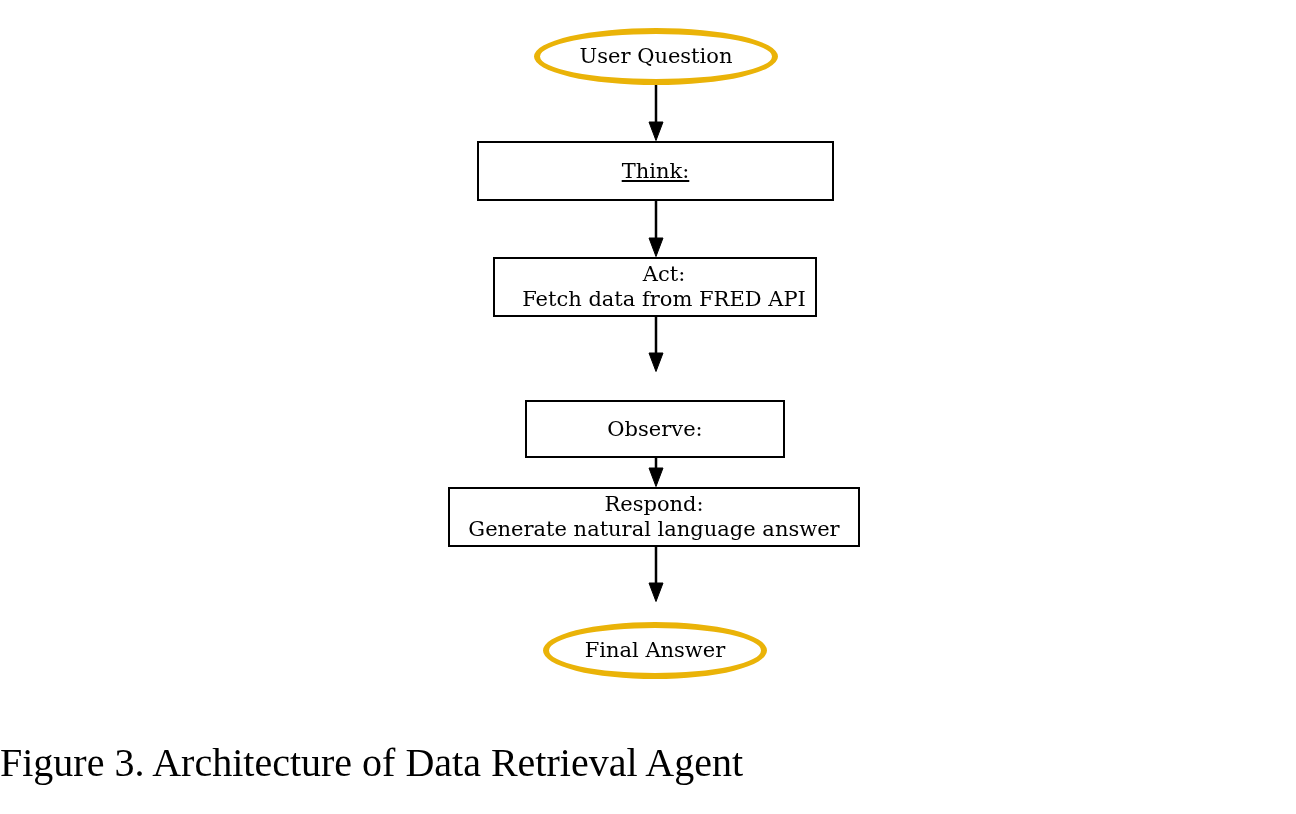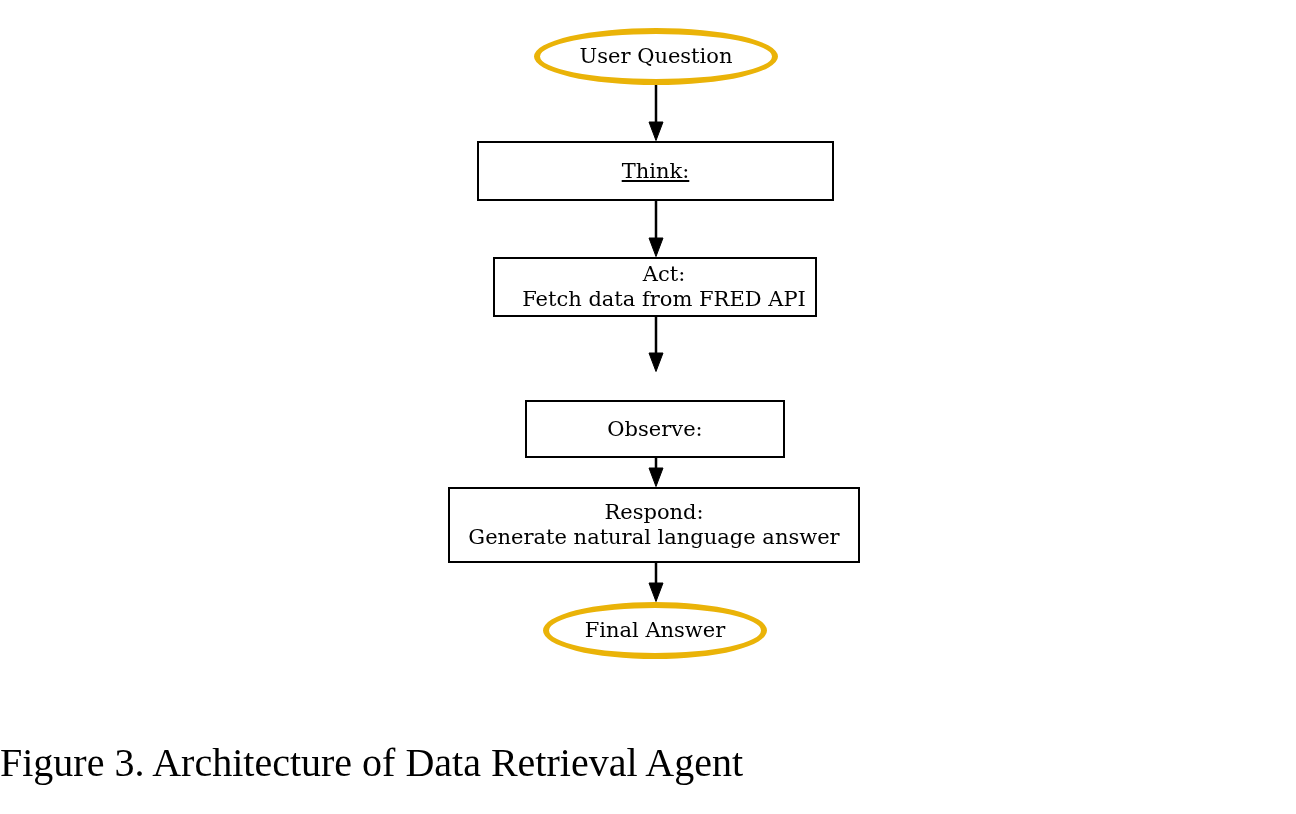--- a/index.html
+++ b/index.html
@@ -54,22 +54,22 @@
     font-family: "Liberation Serif", serif;
     font-size: 40px;
     line-height: 46px;
     white-space: nowrap;
   }
   
   #node-user-question { left: 534px; top: 28px;  width: 244px; height: 57px; }
   #node-think         { left: 477px; top: 141px; width: 357px; height: 60px; text-decoration: underline; }
   #node-act           { left: 493px; top: 257px; width: 324px; height: 60px; padding-left: 18px; }
   #node-observe       { left: 525px; top: 372px; width: 260px; height: 58px; margin-top: 28px; }
-  #node-respond       { left: 448px; top: 487px; width: 412px; height: 76px; }
-  #node-final-answer  { left: 543px; top: 602px; width: 224px; height: 57px; }
+  #node-respond       { left: 448px; top: 487px; width: 412px; height: 60px; }
+  #node-final-answer  { left: 543px; top: 622px; width: 224px; height: 57px; }
 </style>
 </head>
 <body>
 
 <div class="canvas">
 
   <svg class="connectors" viewBox="0 0 1296 814" xmlns="http://www.w3.org/2000/svg">
     <g stroke="#000000" fill="#000000">
       <line x1="656" y1="85" x2="656" y2="124" stroke-width="2.5"></line>
       <polygon points="649,122 663,122 656,140.5" stroke-width="1"></polygon>

